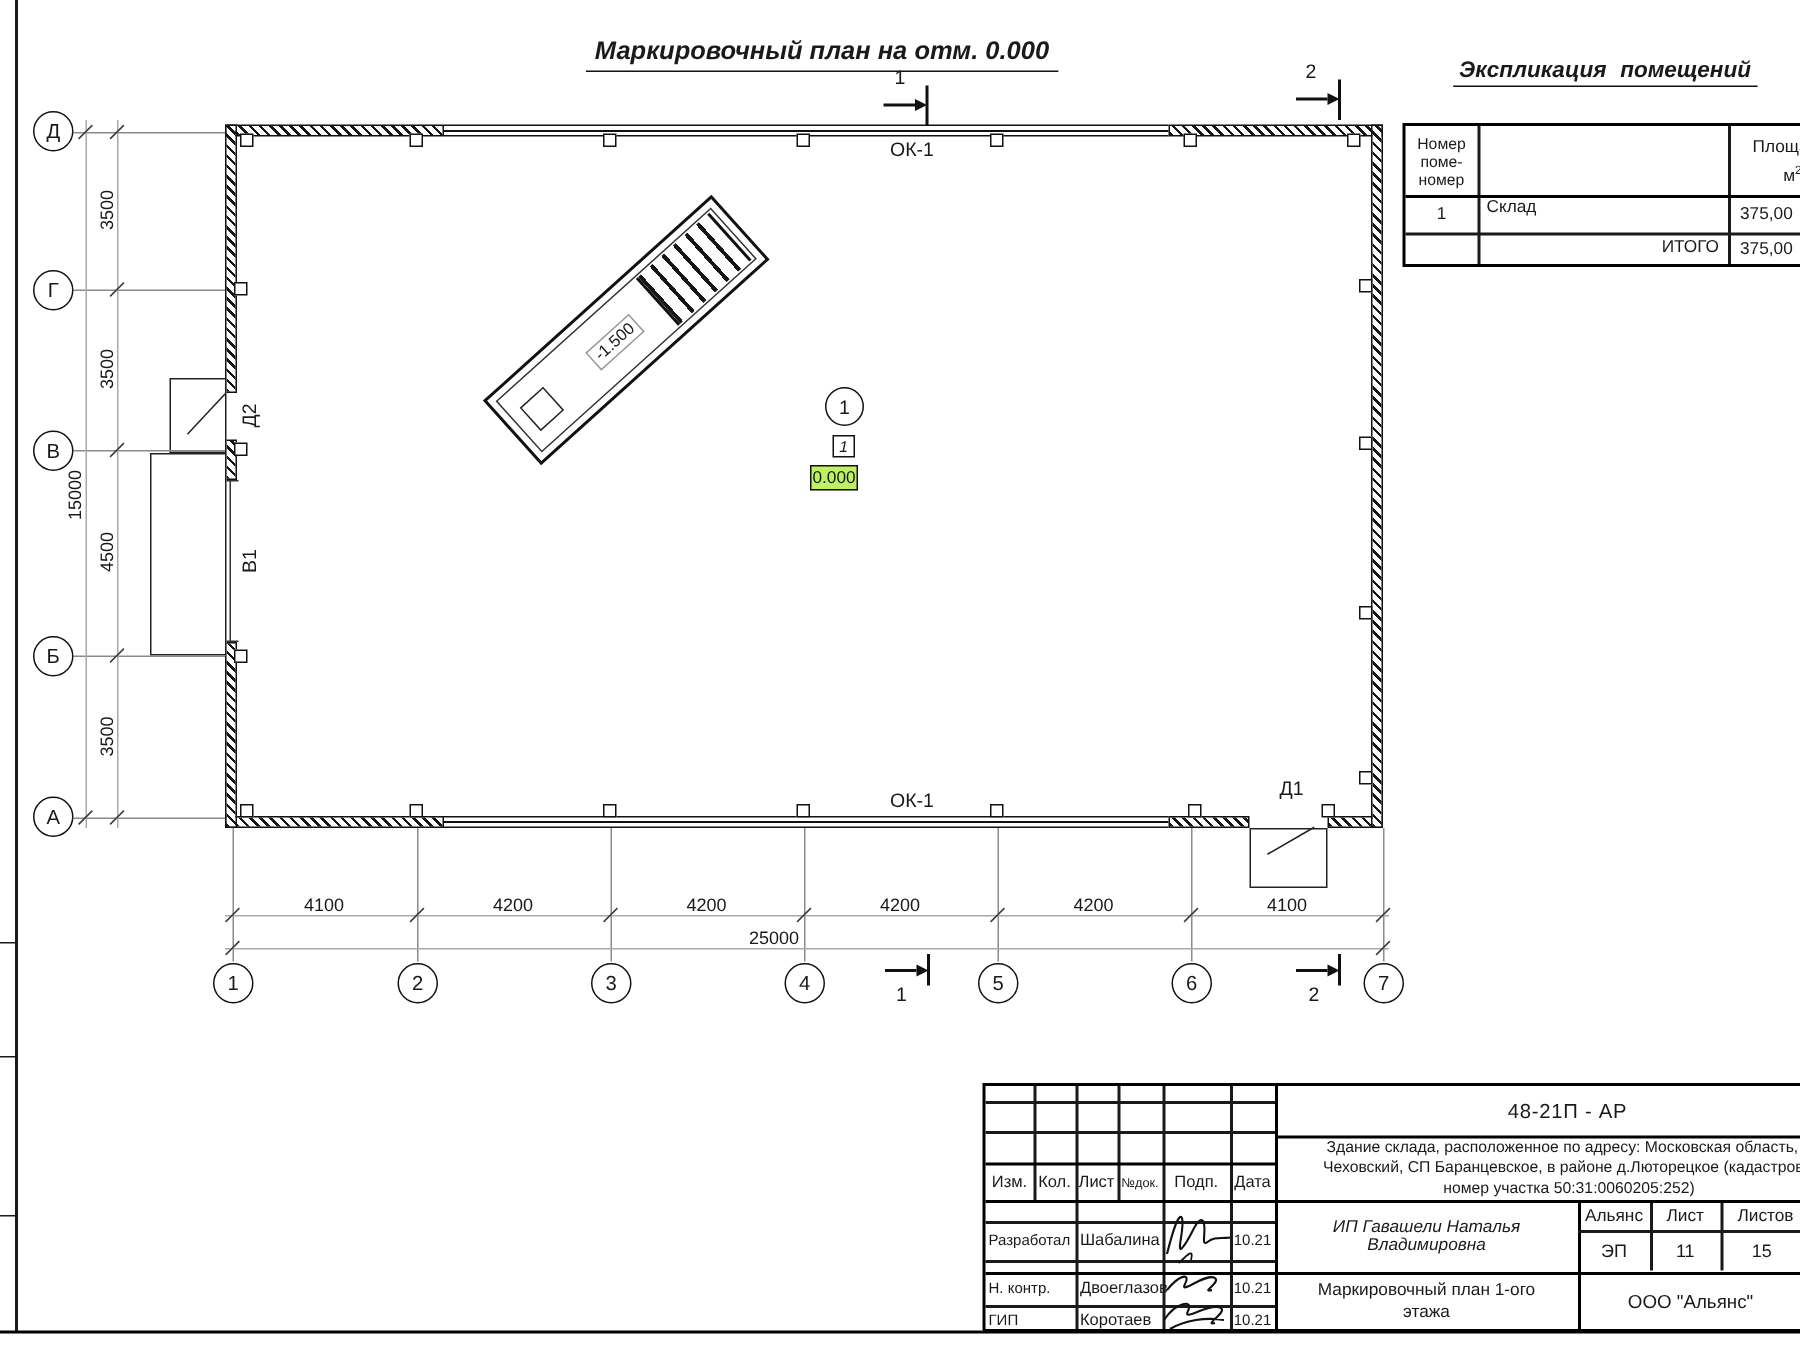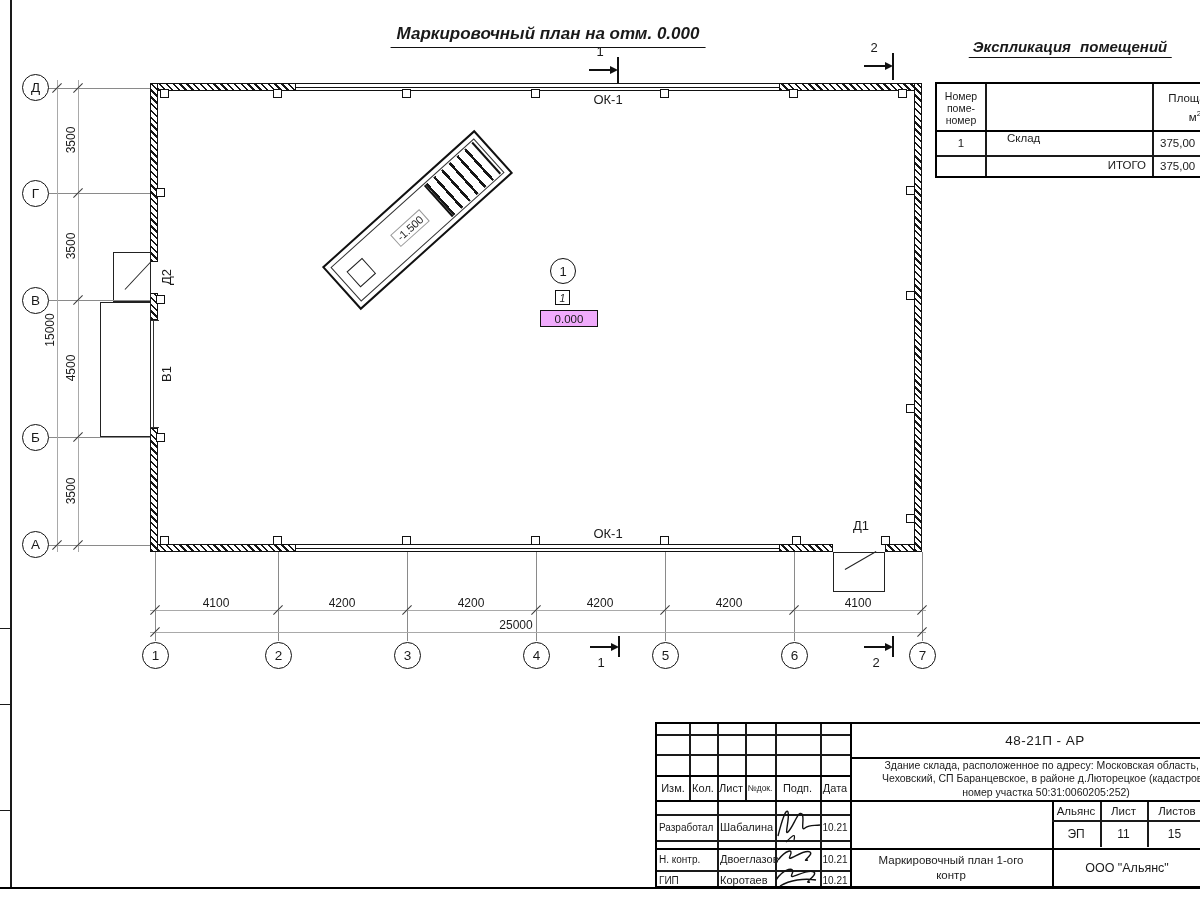--- a/index.html
+++ b/index.html
@@ -52,22 +52,22 @@
   #ramp .stairs{position:absolute;right:7px;top:6px;bottom:6px;width:66px;box-sizing:border-box;
         border-left:2.5px solid #111;border-right:2.5px solid #111;
         background:repeating-linear-gradient(90deg,#161616 0 2.6px,transparent 2.6px 10.4px);}
   #ramp .rlabel{position:absolute;left:70px;top:20px;background:#fff;border:1px solid #999;
         font-size:11px;padding:0 3px;line-height:14px;}
   .roomcirc{position:absolute;left:550px;top:258px;width:26px;height:26px;box-sizing:border-box;
         border:1.5px solid #111;border-radius:50%;display:flex;align-items:center;justify-content:center;font-size:13px;background:#fff;}
   .floorsq{position:absolute;left:555px;top:290px;width:15px;height:15px;box-sizing:border-box;
         border:1.2px solid #111;display:flex;align-items:center;justify-content:center;
         font-size:10.5px;font-style:italic;background:#fff;}
-  .levelbox{position:absolute;left:540px;top:310px;width:58px;height:17px;box-sizing:border-box;
-        border:1.5px solid #111;display:flex;align-items:center;justify-content:center;font-size:11.5px;background:#f0abfc;}
+  .levelbox{position:absolute;left:540px;top:310px;width:32px;height:17px;box-sizing:border-box;
+        border:1.5px solid #111;display:flex;align-items:center;justify-content:center;font-size:11.5px;background:#bef264;}
   sup{font-size:8px;}
 </style>
 </head>
 <body>
 
 <div id="sheet">
 
   <div class="vl" style="left:10px;top:0;height:888px;"></div>
   <div class="hl2" style="left:0;top:887px;width:1200px;"></div>
   <div class="hl" style="left:0;top:628px;width:11px;height:1.2px;"></div>
@@ -229,21 +229,21 @@
     <div class="cellt" style="left:0;top:2px;width:48px;height:44px;font-size:10.5px;line-height:12px;">
       <div><span>Номер</span><br>
            <span>поме-</span><br>
            <span>номер</span></div>
     </div>
     <div class="cellt" style="left:215px;top:2px;width:86px;height:44px;font-size:11.5px;line-height:15px;">
       <div><span>Площадь,</span><br>
            <span>м</span><sup>2</sup></div>
     </div>
     <div class="cellt" style="left:0;top:46px;width:48px;height:25px;font-size:11.5px;">1</div>
-    <div class="cellt" style="left:54px;top:46px;width:120px;height:16px;justify-content:flex-start;font-size:11.5px;margin-left:16px;">Склад</div>
+    <div class="cellt" style="left:54px;top:46px;width:120px;height:16px;justify-content:flex-start;font-size:11.5px;">Склад</div>
     <div class="cellt" style="left:223px;top:46px;width:70px;height:25px;justify-content:flex-start;font-size:11.5px;">375,00</div>
     <div class="cellt" style="left:48px;top:71px;width:161px;height:20px;justify-content:flex-end;font-size:11.5px;">ИТОГО</div>
     <div class="cellt" style="left:223px;top:71px;width:70px;height:21px;justify-content:flex-start;font-size:11.5px;">375,00</div>
   </div>
 
   <div class="abs" style="left:655px;top:722px;width:585px;height:166px;box-sizing:border-box;border:2px solid #000;background:#fff;">
 
     <div class="vl" style="left:32px;top:0;height:76px;"></div>
     <div class="vl" style="left:60px;top:0;height:162px;"></div>
     <div class="vl" style="left:88px;top:0;height:76px;"></div>
@@ -290,26 +290,27 @@
       <path d="M8,18 C16,8 24,6 20,14 C16,22 34,6 40,10 C44,13 30,20 38,18" fill="none" stroke="#111" stroke-width="1.4"></path>
       <path d="M6,38 C14,26 26,24 22,32 C18,40 36,26 44,30 C48,33 32,42 40,40 M10,44 C20,38 34,36 46,38" fill="none" stroke="#111" stroke-width="1.4"></path>
     </svg>
 
     <div class="cellt" style="left:193px;top:0;width:390px;height:33px;font-size:13.5px;letter-spacing:0.5px;">48-21П - АР</div>
     <div class="cellt" style="left:193px;top:35px;width:392px;height:40px;font-size:10.5px;line-height:13.5px;">
       <div><span>Здание склада, расположенное по адресу: Московская область, р</span><br>
            <span>Чеховский, СП Баранцевское, в районе д.Люторецкое  (кадастровы</span><br>
            <span>номер участка 50:31:0060205:252)</span></div>
     </div>
+    <div class="cellt" style="left:193px;top:76px;width:202px;height:48px;font-size:11.5px;font-style:italic;">ИП Гавашели Наталья Владимировна</div>
     <div class="cellt" style="left:395px;top:77px;width:48px;height:19px;font-size:11.5px;">Альянс</div>
     <div class="cellt" style="left:443px;top:77px;width:47px;height:19px;font-size:11.5px;">Лист</div>
     <div class="cellt" style="left:490px;top:77px;width:60px;height:19px;font-size:11.5px;">Листов</div>
     <div class="cellt" style="left:395px;top:96px;width:48px;height:28px;font-size:12px;">ЭП</div>
     <div class="cellt" style="left:443px;top:96px;width:47px;height:28px;font-size:12px;">11</div>
     <div class="cellt" style="left:490px;top:96px;width:55px;height:28px;font-size:12px;">15</div>
     <div class="cellt" style="left:193px;top:124px;width:202px;height:40px;font-size:11.5px;line-height:15px;">
       <div><span>Маркировочный план 1-ого</span><br>
-           <span>контр</span></div>
+           <span>этажа</span></div>
     </div>
     <div class="cellt" style="left:395px;top:124px;width:150px;height:40px;font-size:12.5px;">ООО "Альянс"</div>
   </div>
 
 </div>
 
 </body></html>

